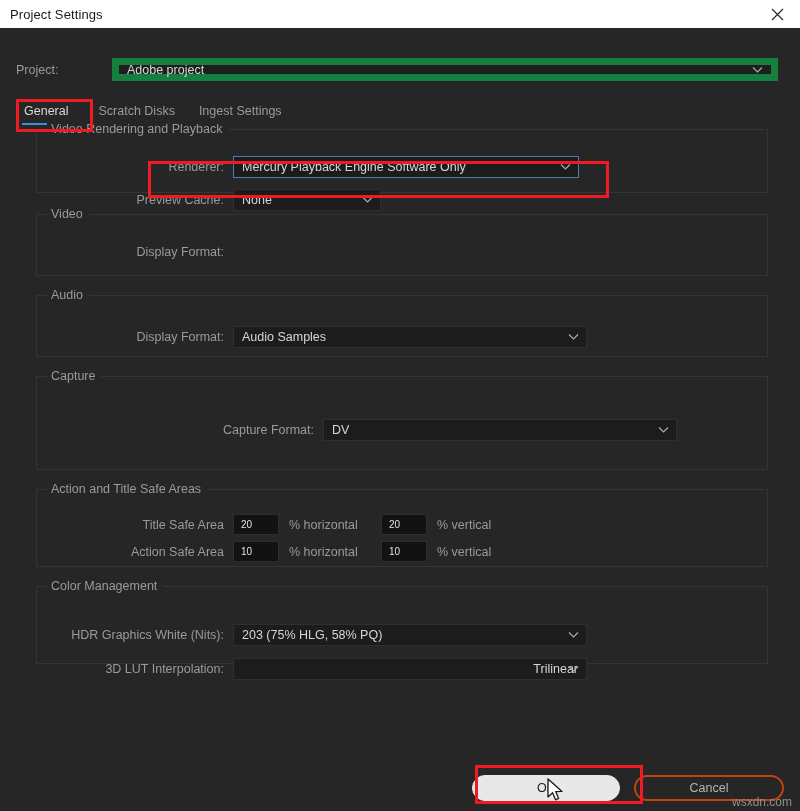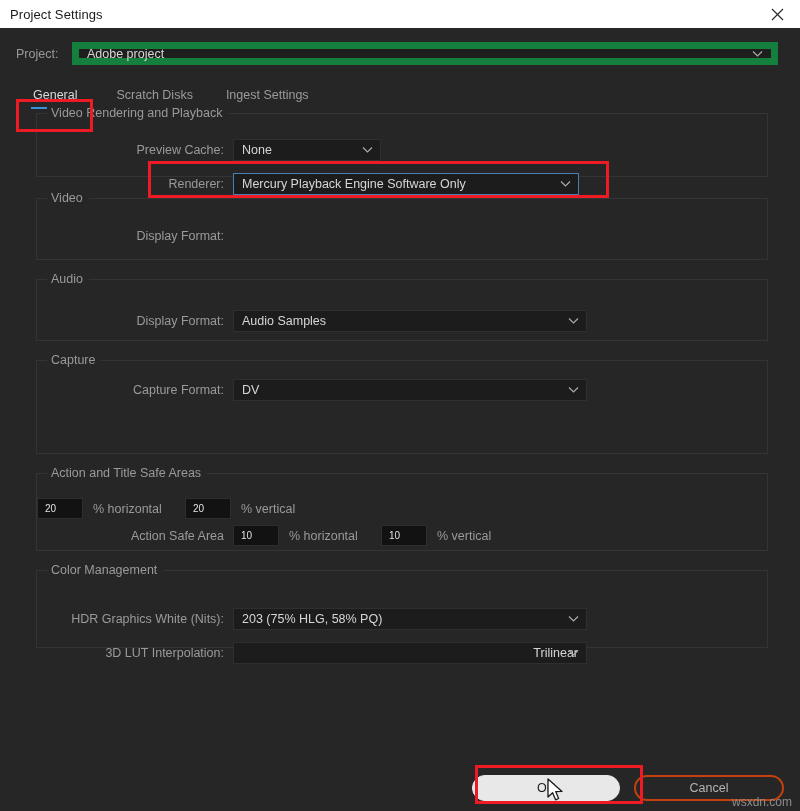--- a/index.html
+++ b/index.html
@@ -43,21 +43,22 @@
     top: 28px; left: 0;
     width: 800px;
     height: 783px;
     background: #262626;
   }
 
   
   .project-row {
     display: flex;
     align-items: center;
-    padding: 14px 22px 0 16px;
+    padding: 30px 22px 0 16px;
+    gap: 40px;
   }
   .project-label {
     font-size: 12.5px;
     color: #9a9a9a;
     width: 56px;
     text-align: left;
   }
   .project-field {
     flex: 1;
     height: 23px;
@@ -84,21 +85,20 @@
     align-items: flex-end;
     gap: 0;
     padding: 18px 0 0 22px;
     height: 44px;
   }
   .tab {
     font-size: 12.5px;
     color: #9b9b9b;
     padding: 0 16px 7px 2px;
     position: relative;
-    margin-left: 9px;
   }
   .tab.active { color: #d9d9d9; }
   .tab.active .underline {
     position: absolute;
     left: 0; right: 16px; bottom: 0;
     height: 2px;
     background: #3a8fd8;
   }
   .tab:not(.active) { padding-left: 14px; padding-right: 10px; }
 
@@ -269,36 +269,36 @@
       <span>Scratch Disks</span>
     </div>
     <div class="tab">
       <span>Ingest Settings</span>
     </div>
   </div>
 
   <div class="group" style="height:64px; margin-top:4px;">
     <span class="group-title">Video Rendering and Playback</span>
 
+    <div class="field-row" style="margin-top:12px;">
+      <span class="field-label" style="width:196px;">Renderer:</span>
+      <div class="select focused" style="width:346px;">
+        <span class="val">Mercury Playback Engine Software Only</span>
+        <span class="chev">
+          <svg width="11" height="7" viewBox="0 0 11 7">
+              <path d="M1 1 L5.5 5.5 L10 1" stroke="#a9a9a9" stroke-width="1.2" fill="none"></path>
+            </svg>
+        </span>
+      </div>
+    </div>
+
     <div class="field-row" style="margin-top:11px;">
       <span class="field-label" style="width:196px;">Preview Cache:</span>
       <div class="select" style="width:148px;">
         <span class="val">None</span>
-        <span class="chev">
-          <svg width="11" height="7" viewBox="0 0 11 7">
-              <path d="M1 1 L5.5 5.5 L10 1" stroke="#a9a9a9" stroke-width="1.2" fill="none"></path>
-            </svg>
-        </span>
-      </div>
-    </div>
-
-    <div class="field-row" style="margin-top:12px;">
-      <span class="field-label" style="width:196px;">Renderer:</span>
-      <div class="select focused" style="width:346px;">
-        <span class="val">Mercury Playback Engine Software Only</span>
         <span class="chev">
           <svg width="11" height="7" viewBox="0 0 11 7">
               <path d="M1 1 L5.5 5.5 L10 1" stroke="#a9a9a9" stroke-width="1.2" fill="none"></path>
             </svg>
         </span>
       </div>
     </div>
   </div>
 
   <div class="group" style="height:62px; margin-top:21px;">
@@ -318,37 +318,38 @@
           <svg width="11" height="7" viewBox="0 0 11 7">
               <path d="M1 1 L5.5 5.5 L10 1" stroke="#a9a9a9" stroke-width="1.2" fill="none"></path>
             </svg>
         </span>
       </div>
     </div>
   </div>
 
   <div class="group" style="height:94px; margin-top:19px;">
     <span class="group-title">Capture</span>
-    <div class="field-row" style="margin-top:4px;">
+    <div class="field-row" style="margin-top:28px;justify-content:center;">
       <span class="field-label" style="width:196px;">Capture Format:</span>
       <div class="select" style="width:354px;">
         <span class="val">DV</span>
         <span class="chev">
           <svg width="11" height="7" viewBox="0 0 11 7">
               <path d="M1 1 L5.5 5.5 L10 1" stroke="#a9a9a9" stroke-width="1.2" fill="none"></path>
             </svg>
         </span>
       </div>
     </div>
   </div>
 
   <div class="group" style="height:78px; margin-top:19px;">
     <span class="group-title">Action and Title Safe Areas</span>
 
     <div class="field-row" style="margin-top:10px;">
+      <span class="field-label" style="width:196px;">Title Safe Area</span>
       <span class="num">20</span>
       <span class="unit" style="width:102px;">% horizontal</span>
       <span class="num">20</span>
       <span class="unit">% vertical</span>
     </div>
 
     <div class="field-row" style="margin-top:4px;">
       <span class="field-label" style="width:196px;">Action Safe Area</span>
       <span class="num">10</span>
       <span class="unit" style="width:102px;">% horizontal</span>

